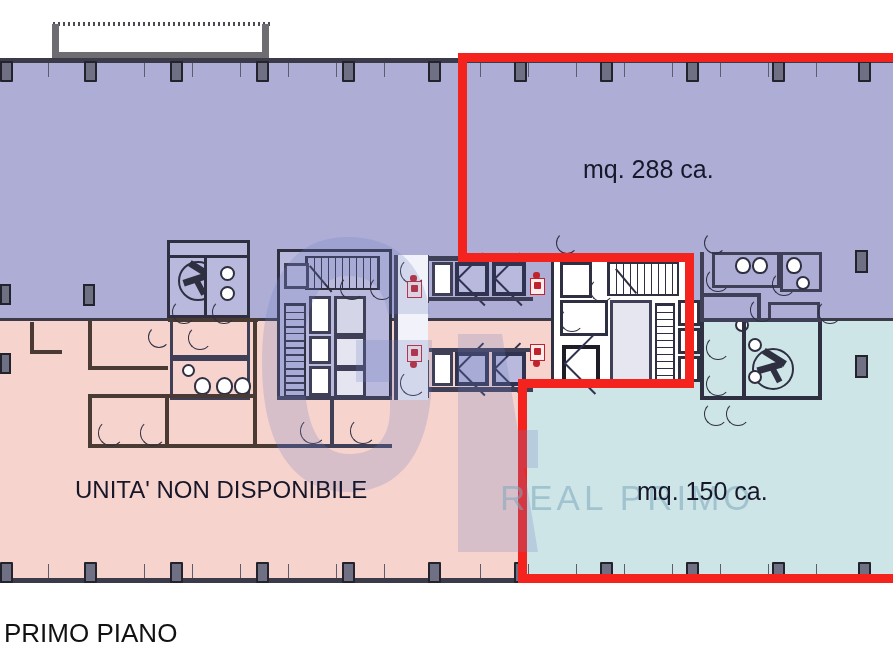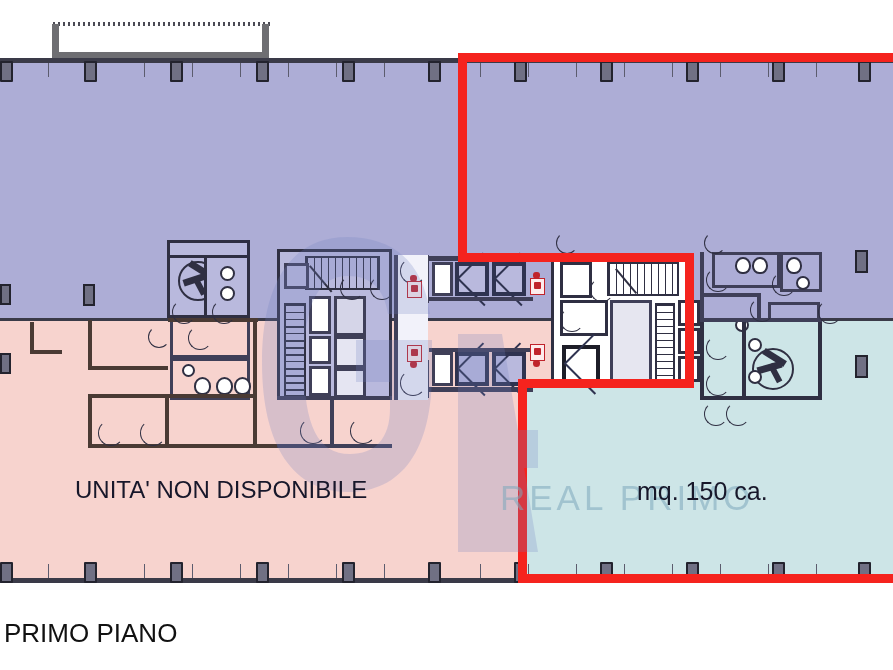--- a/index.html
+++ b/index.html
@@ -358,17 +358,18 @@
   <svg class="wm wm-ga" viewBox="0 0 330 330">
     <g fill="#6f7fc0" opacity="0.55">
       <path d="M95 15 C40 15 10 60 10 140 C10 225 42 270 96 270 C150 270 180 228 180 150 L180 118 L104 118 L104 160 L138 160 L138 186 C138 218 122 232 98 232 C66 232 52 204 52 142 C52 82 66 54 96 54 C118 54 132 66 136 92 L178 92 C172 44 145 15 95 15 Z"></path>
       <path d="M206 330 L206 112 L250 112 L250 330 Z"></path>
       <path d="M206 112 L250 112 L286 330 L244 330 Z"></path>
       <path d="M214 208 L286 208 L286 246 L214 246 Z"></path>
     </g>
   </svg>
   <div class="wm wm-text">REAL PRIMO</div>
 
+  <div class="lbl lbl-288">mq. 288 ca.</div>
   <div class="lbl lbl-260">mq. 150 ca.</div>
   <div class="lbl lbl-nd">UNITA' NON DISPONIBILE</div>
   <div class="lbl lbl-pp">PRIMO PIANO</div>
 
 </div>
 
 </body></html>

